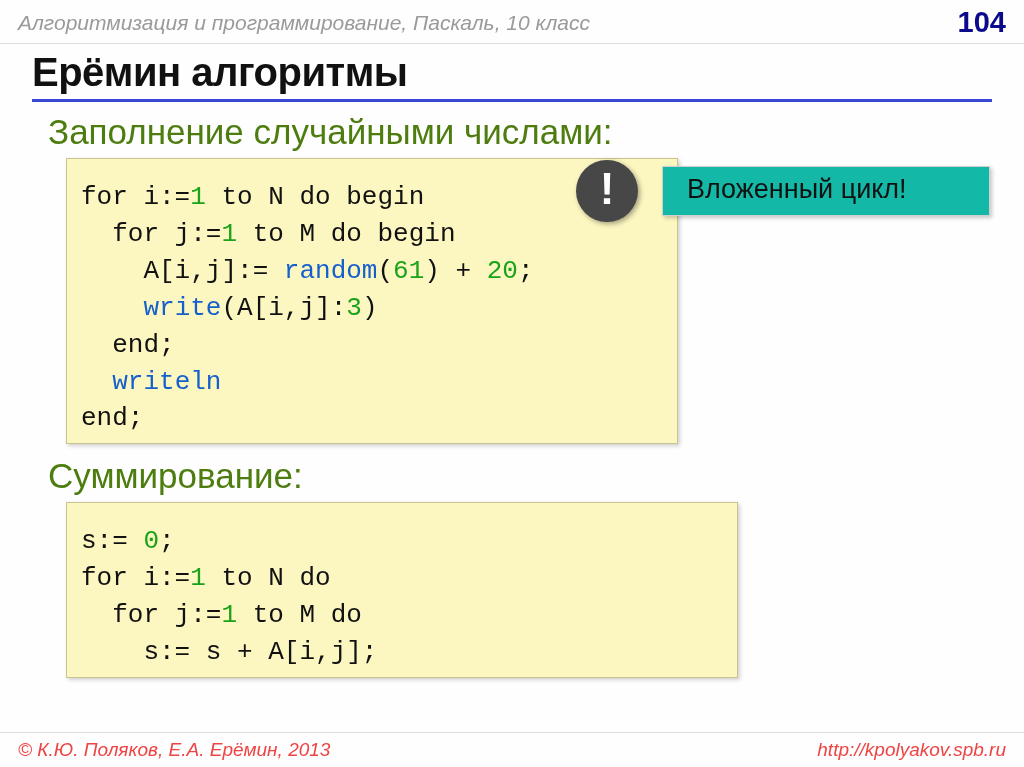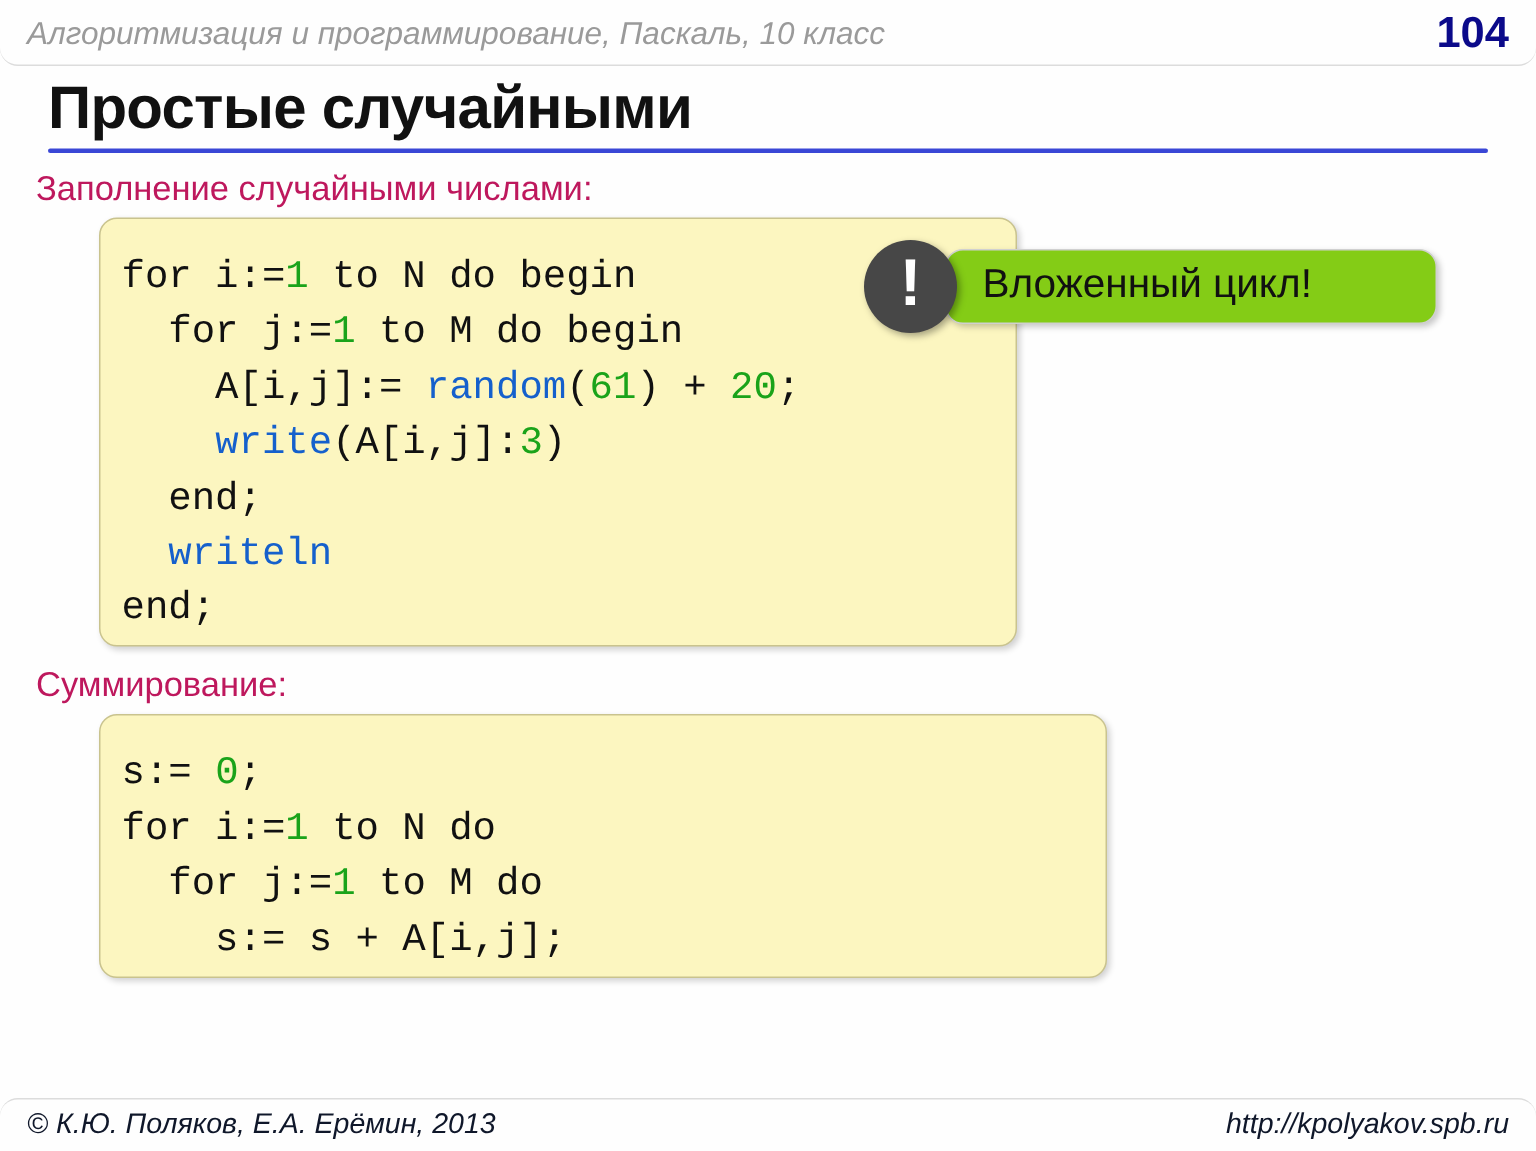--- a/index.html
+++ b/index.html
@@ -1,15 +1,15 @@
 <!DOCTYPE html>
 <html><head>
   <meta charset="utf-8">
   <style>
-    * { box-sizing: border-box; margin: 0; padding: 0; border-radius: 12px; }
+    * { box-sizing: border-box; margin: 0; padding: 0; }
     body {
       width: 1024px;
       height: 767px;
       font-family: Arial, Helvetica, sans-serif;
       background: #fefefe;
       position: relative;
       overflow: hidden;
     }
     .header-bar {
       display: flex;
@@ -36,23 +36,23 @@
       font-weight: bold;
       letter-spacing: -0.5px;
     }
     .title-underline {
       border: none;
       height: 3px;
       background: #3a47d6;
       margin: 4px 32px 10px 32px;
     }
     .section-heading {
-      margin: 6px 0 6px 24px;
-      font-size: 23px;
-      color: #be185d;
+      margin: 6px 0 6px 48px;
+      font-size: 35px;
+      color: #4d7c0f;
       font-weight: normal;
     }
     .code-block {
       margin: 0 66px 12px 66px;
       background: #fcf6c0;
       border: 1px solid #c9c38e;
       box-shadow: 2px 2px 4px rgba(0,0,0,0.18);
       padding: 20px 14px 6px 14px;
       font-family: "Courier New", monospace;
       font-size: 26px;
@@ -78,57 +78,57 @@
       font-size: 44px;
       font-weight: bold;
       text-align: center;
       line-height: 58px;
       z-index: 10;
       box-shadow: 2px 2px 5px rgba(0,0,0,0.35);
     }
     .callout-box {
       position: absolute;
       top: 166px;
-      left: 630px;
+      left: 662px;
       width: 328px;
       height: 50px;
-      background: #84cc16;
+      background: #14b8a6;
       border: 1px solid #d0d0d0;
       box-shadow: 2px 2px 4px rgba(0,0,0,0.22);
       color: #111;
       font-size: 27px;
       padding: 7px 6px 6px 24px;
     }
 
     .footer-bar {
       position: absolute;
       bottom: 0;
       left: 0;
       width: 100%;
       display: flex;
       justify-content: space-between;
       align-items: center;
       padding: 6px 18px 6px 18px;
       border-top: 1px solid #dcdcdc;
-      color: #0f172a;
+      color: #ef4444;
       font-style: italic;
       font-size: 19px;
       gap: 44px;
     }
   </style>
 </head>
 <body>
 
 <div class="header-bar">
   <span>Алгоритмизация и программирование, Паскаль, 10 класс</span>
   <span class="page-number">104</span>
 </div>
 
 <div class="title-block">
-  <h1>Простые случайными</h1>
+  <h1>Ерёмин алгоритмы</h1>
 </div>
 <hr class="title-underline">
 
 <div class="section-heading">Заполнение случайными числами:</div>
 
 <div class="code-block code-block-1"><span>for i:=</span><span class="tok-num">1</span><span> to N do begin</span>
 <span>  for j:=</span><span class="tok-num">1</span><span> to M do begin</span>
 <span>    A[i,j]:= </span><span class="tok-fn">random</span><span>(</span><span class="tok-num">61</span><span>) + </span><span class="tok-num">20</span><span>;</span>
 <span>    </span><span class="tok-fn">write</span><span>(A[i,j]:</span><span class="tok-num">3</span><span>)</span>
 <span>  end;</span>

